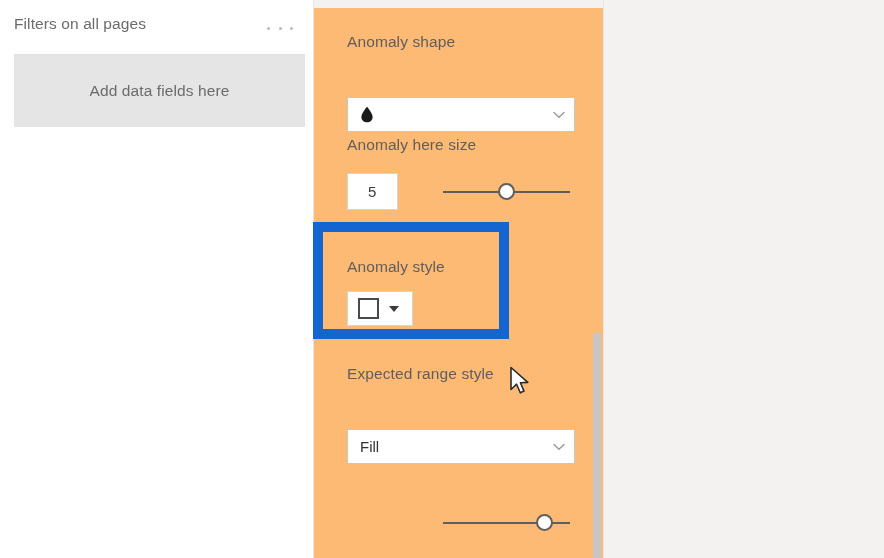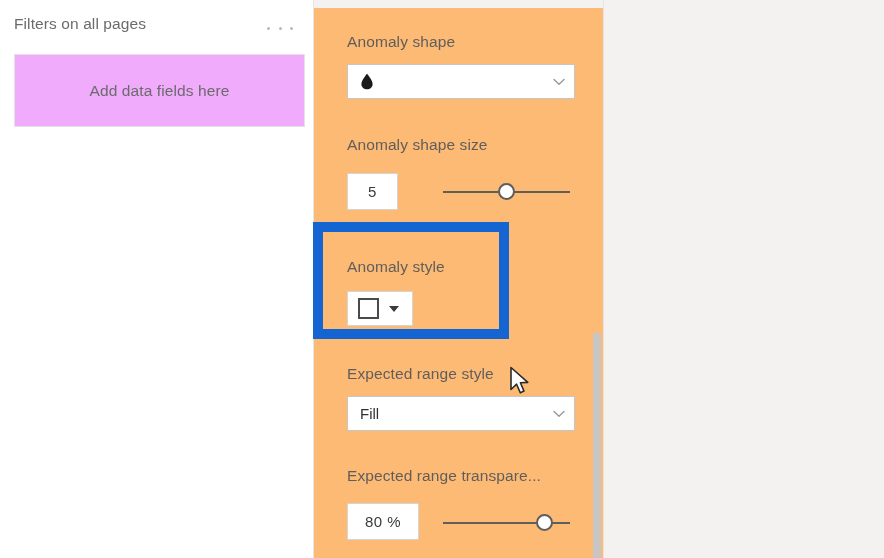--- a/index.html
+++ b/index.html
@@ -60,21 +60,21 @@
     border-radius: 50%;
     background: #b9b9b9;
   }
 
   #add-fields-dropzone {
     position: absolute;
     left: 14px; top: 54px;
     width: 291px;
     height: 73px;
     border: 1px solid #e3e3e3;
-    background: #f0abfc;
+    background: #e5e5e5;
     display: flex;
     align-items: center;
     justify-content: center;
   }
 
   #add-fields-label {
     font-size: 15.5px;
     color: #6b6b6b;
     letter-spacing: 0.1px;
   }
@@ -107,20 +107,21 @@
 
   
   .combo {
     position: absolute;
     height: 35px;
     background: #ffffff;
     border: 1px solid #c8c6c4;
     display: flex;
     align-items: center;
     cursor: pointer;
+    margin-top: 33px;
   }
   .combo .combo-value {
     flex: 1;
     padding-left: 12px;
     font-size: 15px;
     color: #323130;
     white-space: nowrap;
     overflow: hidden;
   }
   .chevron {
@@ -295,21 +296,21 @@
         </svg>
       </span>
       <span class="combo-value"></span>
       <span class="chevron">
         <svg viewBox="0 0 12 8" width="12" height="8">
           <path d="M1 1.6 L6 6.3 L11 1.6" fill="none" stroke="#9b9997" stroke-width="1.4" stroke-linecap="round" stroke-linejoin="round"></path>
         </svg>
       </span>
     </div>
 
-    <div class="prop-label" style="left:33px; top:128px;">Anomaly shape size</div>
+    <div class="prop-label" style="left:33px; top:128px;">Anomaly here size</div>
 
     <div class="numbox" style="left:33px; top:165px; width:51px;">
       <span class="numval">5</span>
     </div>
 
     <div class="slider" style="left:129px; top:172px; width:127px;">
       <div class="track"></div>
       <div class="thumb" style="left:50%;"></div>
     </div>
 
@@ -324,25 +325,21 @@
 
     <div class="combo" style="left:33px; top:388px; width:228px;">
       <span class="combo-value">Fill</span>
       <span class="chevron">
         <svg viewBox="0 0 12 8" width="12" height="8">
           <path d="M1 1.6 L6 6.3 L11 1.6" fill="none" stroke="#9b9997" stroke-width="1.4" stroke-linecap="round" stroke-linejoin="round"></path>
         </svg>
       </span>
     </div>
 
-    <div class="prop-label" style="left:33px; top:459px;">Expected range transpare...</div>
-
-    <div class="numbox" style="left:33px; top:495px; width:72px;">
-      <span class="numval">80  %</span>
-    </div>
+
 
     <div class="slider" style="left:129px; top:503px; width:127px;">
       <div class="track"></div>
       <div class="thumb" style="left:80%;"></div>
     </div>
 
     <div id="format-scrollbar-track">
       <div id="format-scrollbar-thumb"></div>
     </div>
 

